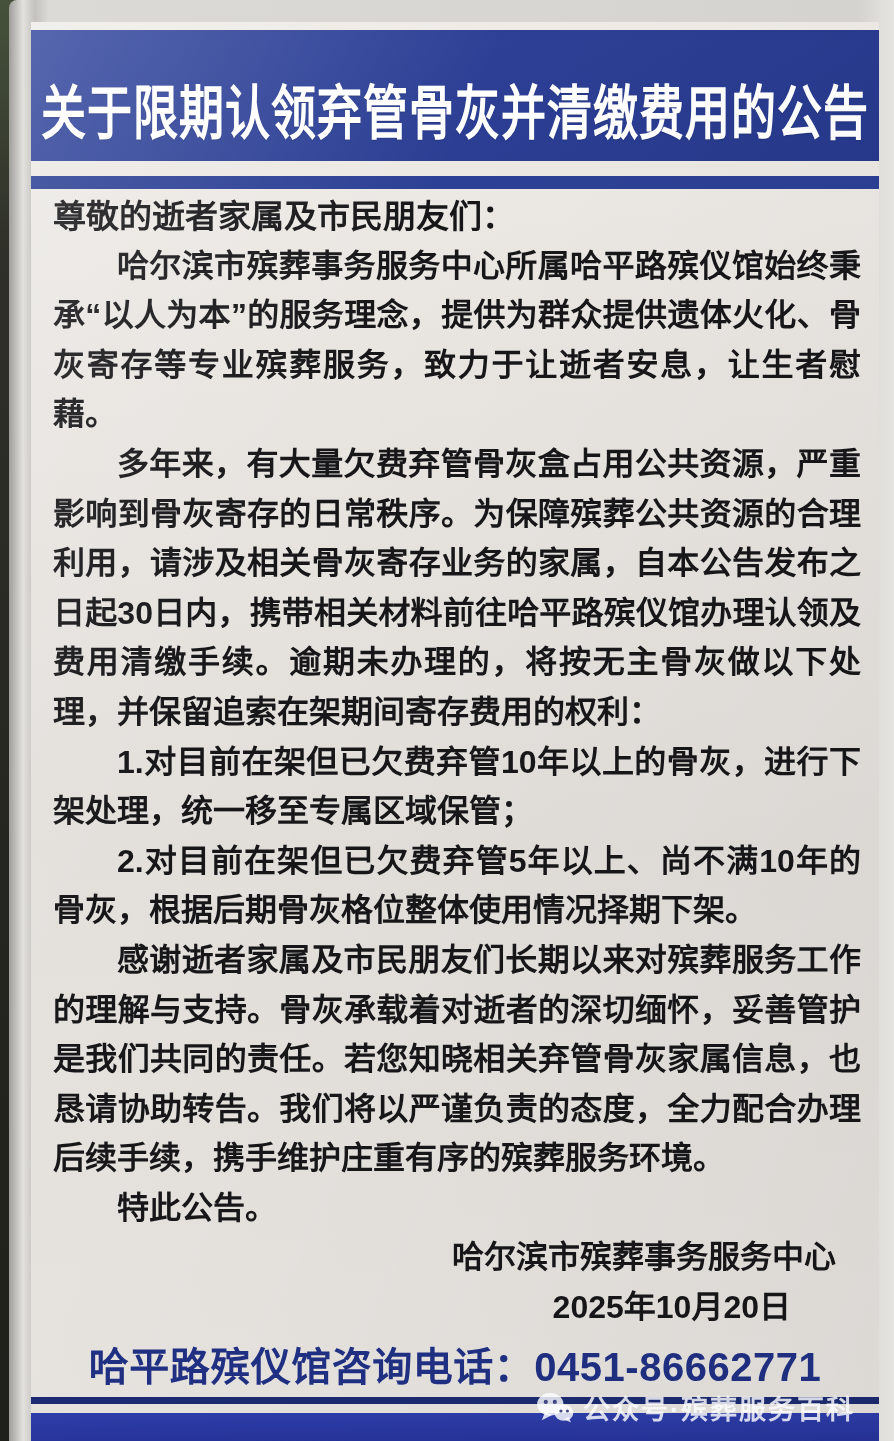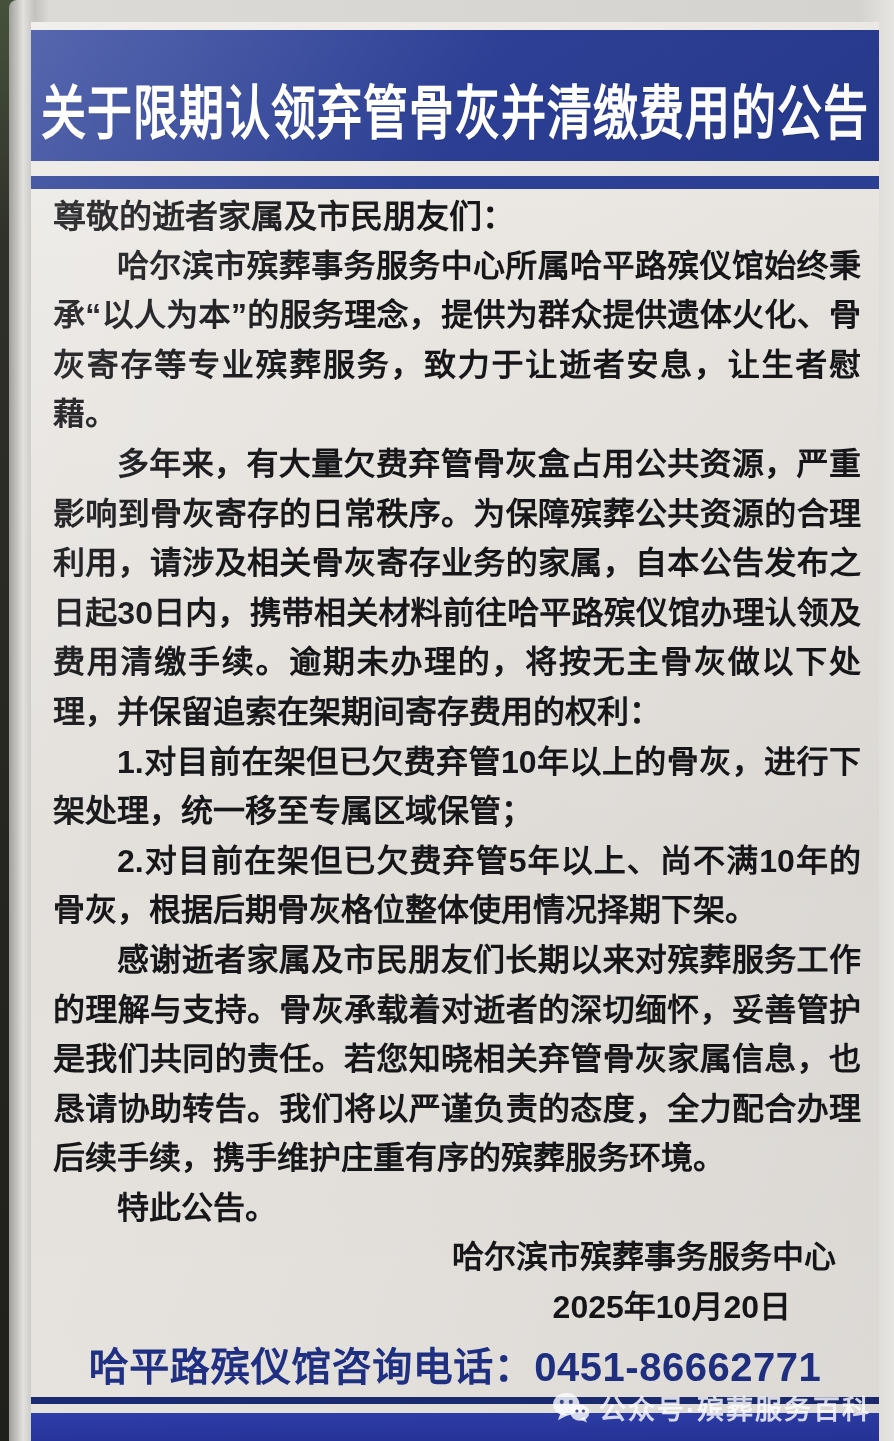--- a/index.html
+++ b/index.html
@@ -101,21 +101,21 @@
   .footer-band {
     position: absolute;
     left: 0; right: 0; bottom: 0;
     height: 28px;
     background: linear-gradient(180deg, #2e3eab 0%, #27349b 100%);
   }
 
   
   .watermark {
     position: absolute;
-    right: 8px; bottom: 14px;
+    right: 24px; bottom: 14px;
     display: flex;
     align-items: center;
     gap: 9px;
     color: rgba(252, 252, 255, 0.82);
     font-size: 27px;
     font-weight: 600;
     letter-spacing: 2px;
     white-space: nowrap;
     z-index: 3;
   }

